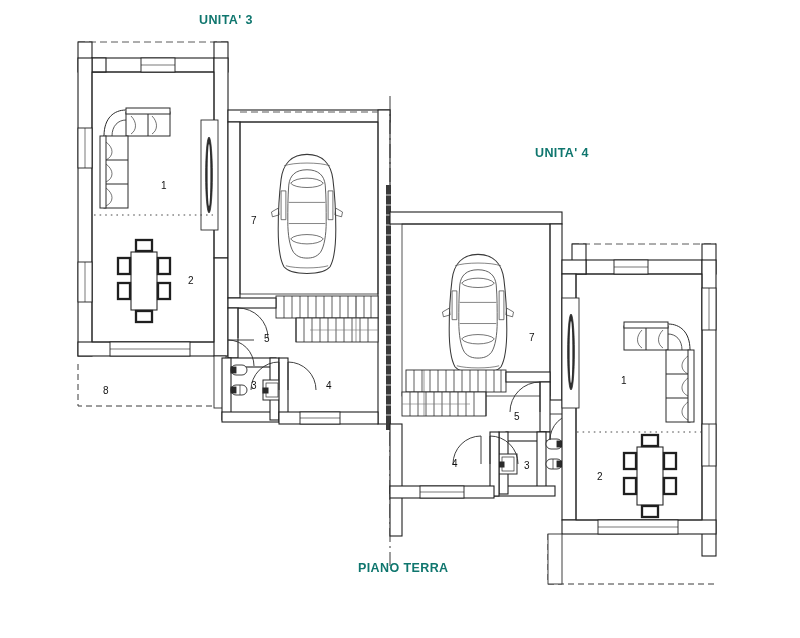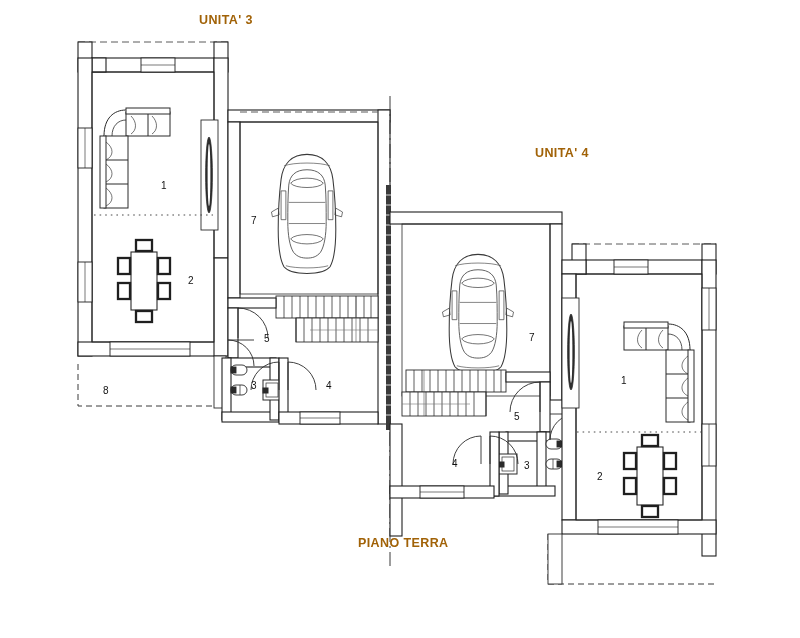--- a/index.html
+++ b/index.html
@@ -19,30 +19,30 @@
   }
   #plan-svg {
     position: absolute;
     left: 0;
     top: 0;
     width: 800px;
     height: 638px;
   }
   .unit-label {
     position: absolute;
-    color: #a16207;
+    color: #0f766e;
     font-family: "Liberation Sans", sans-serif;
     font-size: 12.5px;
     font-weight: bold;
     letter-spacing: 0.4px;
     white-space: nowrap;
   }
   #label-unita3 { left: 199px; top: 13px; }
   #label-unita4 { left: 535px; top: 146px; text-align: right; }
-  #label-piano  { left: 358px; top: 536px; }
+  #label-piano  { left: 358px; top: 561px; }
 
   .room-num {
     position: absolute;
     color: #111111;
     font-family: "Liberation Sans", sans-serif;
     font-size: 10px;
     font-weight: normal;
     white-space: nowrap;
   }
 </style>

